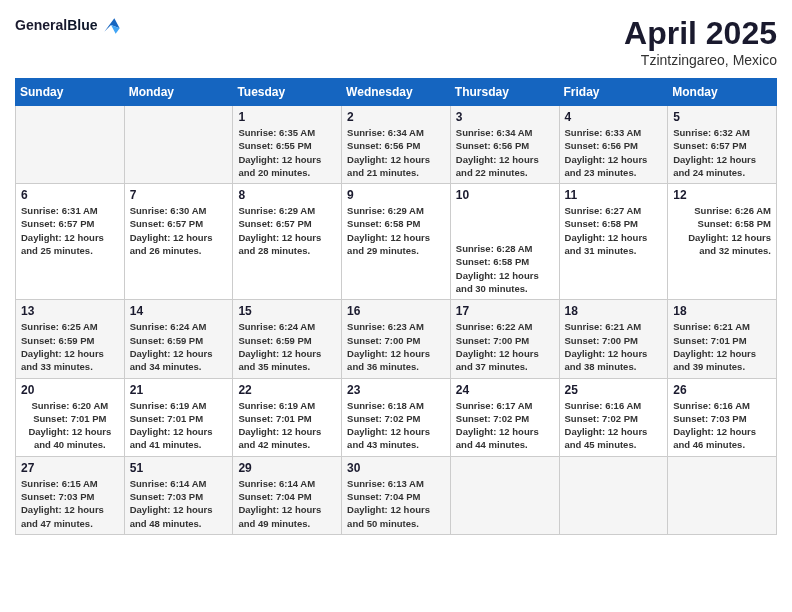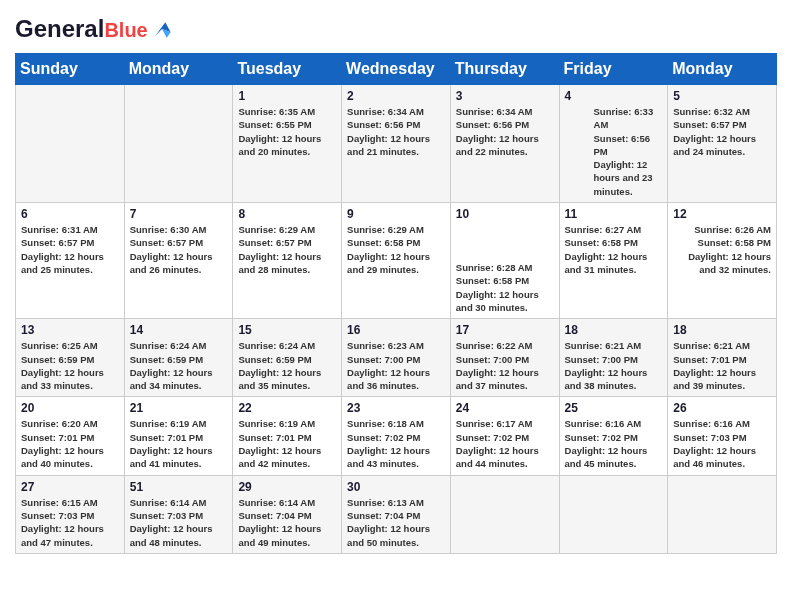--- a/index.html
+++ b/index.html
@@ -15,28 +15,28 @@
       justify-content: space-between;
       align-items: flex-start;
       margin-bottom: 10px;
     }
     .logo {
       display: flex;
       align-items: center;
       gap: 2px;
     }
     .logo-text-general {
-      font-size: 24px;
+      font-size: 14px;
       font-weight: bold;
       color: #1a1a2e;
     }
     .logo-text-blue {
-      font-size: 20px;
-      font-weight: bold;
-      color: #ef4444;
+      font-size: 14px;
+      font-weight: bold;
+      color: #0f172a;
     }
     .logo-icon {
       width: 20px;
       height: 20px;
       margin-left: 2px;
     }
     .title-block {
       text-align: right;
     }
     .month-title {
@@ -51,21 +51,21 @@
     .calendar {
       width: 100%;
       border-collapse: collapse;
       font-size: 10.5px;
     }
     .calendar thead tr th {
       background-color: #1565c0;
       color: #fff;
       padding: 6px 4px;
       text-align: left;
-      font-size: 16px;
+      font-size: 12px;
       font-weight: bold;
       border: 1px solid #1565c0;
     }
     .calendar tbody tr td {
       border: 1px solid #ccc;
       vertical-align: top;
       padding: 4px 5px;
       width: calc(100% / 7);
       min-height: 80px;
       background: #fff;
@@ -99,20 +99,24 @@
 <div class="header">
   <div class="logo">
     <div>
       <span class="logo-text-general">General</span><span class="logo-text-blue">Blue</span>
     </div>
     <svg class="logo-icon" viewBox="0 0 30 30">
       <polygon points="5,25 20,5 28,20 15,15" fill="#1565c0"></polygon>
       <polygon points="15,15 28,20 22,28" fill="#42a5f5"></polygon>
     </svg>
   </div>
+  <div class="title-block">
+    <div class="month-title">April 2025</div>
+    <div class="location">Tzintzingareo, Mexico</div>
+  </div>
 </div>
 
 <table class="calendar">
   <thead>
     <tr>
     <th>Sunday</th>
         <th>Monday</th>
         <th>Tuesday</th>
         <th>Wednesday</th>
         <th>Thursday</th>
@@ -137,21 +141,21 @@
 Daylight: 12 hours and 21 minutes.</div>
         </td>
         <td>
           <span class="day-number">3</span>
           <div class="day-info" style="white-space: pre-line;">Sunrise: 6:34 AM
 Sunset: 6:56 PM
 Daylight: 12 hours and 22 minutes.</div>
         </td>
         <td>
           <span class="day-number">4</span>
-          <div class="day-info" style="white-space: pre-line; margin-left: 29px;">Sunrise: 6:33 AM
+          <div class="day-info" style="white-space: pre-line;">Sunrise: 6:33 AM
 Sunset: 6:56 PM
 Daylight: 12 hours and 23 minutes.</div>
         </td>
         <td>
           <span class="day-number">5</span>
           <div class="day-info" style="white-space: pre-line;">Sunrise: 6:32 AM
 Sunset: 6:57 PM
 Daylight: 12 hours and 24 minutes.</div>
         </td>
       </tr>
@@ -239,21 +243,21 @@
         <td>
           <span class="day-number">18</span>
           <div class="day-info" style="white-space: pre-line;">Sunrise: 6:21 AM
 Sunset: 7:01 PM
 Daylight: 12 hours and 39 minutes.</div>
         </td>
       </tr>
       <tr>
         <td>
           <span class="day-number">20</span>
-          <div class="day-info" style="white-space: pre-line;">Sunrise: 6:20 AM
+          <div class="day-info" style="white-space: pre-line; text-align: center;">Sunrise: 6:20 AM
 Sunset: 7:01 PM
 Daylight: 12 hours and 40 minutes.</div>
         </td>
         <td>
           <span class="day-number">21</span>
           <div class="day-info" style="white-space: pre-line;">Sunrise: 6:19 AM
 Sunset: 7:01 PM
 Daylight: 12 hours and 41 minutes.</div>
         </td>
         <td>

